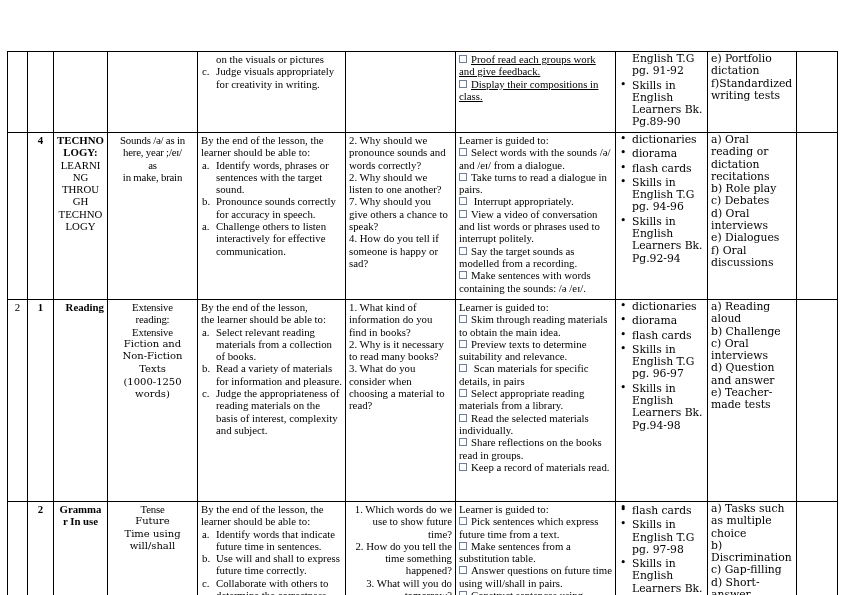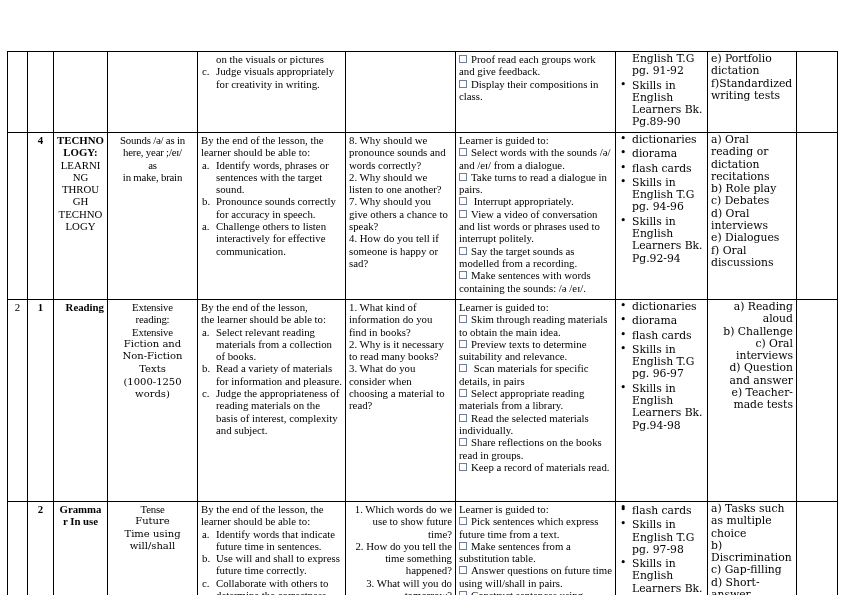--- a/index.html
+++ b/index.html
@@ -62,21 +62,21 @@
           <td>
             <div class="cbox" style="height: 77px;">
               <div class="pre-ind">on the visuals or pictures</div>
               <div class="hang"><span class="mk">c.</span>Judge visuals appropriately for creativity in writing.</div>
             </div>
           </td>
           <td>
             <div class="cbox" style="height: 77px;"></div>
           </td>
           <td>
-            <div class="cbox" style="height: 77px;">
+            <div class="cbox" style="height: 77px; text-decoration: underline;">
               <div><span class="cb"></span>Proof read each groups work and give feedback.</div>
               <div><span class="cb"></span>Display their compositions in class.</div>
             </div>
           </td>
           <td class="altfont">
             <div class="cbox" style="height: 77px;">
               <div class="res">English T.G pg. 91-92</div>
               <div class="res"><span class="bu">•</span>Skills in English Learners Bk. Pg.89-90</div>
             </div>
           </td>
@@ -120,21 +120,21 @@
           <td>
             <div class="cbox" style="height: 163px;">
               <div class="preline">By the end of the lesson, the learner should be able to:</div>
               <div class="hang"><span class="mk">a.</span>Identify words, phrases or sentences with the target sound.</div>
               <div class="hang"><span class="mk">b.</span>Pronounce sounds correctly for accuracy in speech.</div>
               <div class="hang"><span class="mk">a.</span>Challenge others to listen interactively for effective communication.</div>
             </div>
           </td>
           <td>
             <div class="cbox" style="height: 163px;">
-              <div class="qitem">8.  Why should we pronounce sounds and words correctly?</div>
+              <div class="qitem">2.  Why should we pronounce sounds and words correctly?</div>
               <div class="qitem">2.  Why should we listen to one another?</div>
               <div class="qitem">7.  Why should you give others a chance to speak?</div>
               <div class="qitem">4.  How do you tell if someone is happy or sad?</div>
             </div>
           </td>
           <td>
             <div class="cbox" style="height: 163px;">
               <div>Learner is guided to:</div>
               <div><span class="cb"></span>Select words with the sounds /ə/ and /eɪ/ from a dialogue.</div>
               <div><span class="cb"></span>Take turns to read a dialogue in pairs.</div>
@@ -222,21 +222,21 @@
           <td class="altfont">
             <div class="cbox" style="height: 198px;">
               <div class="res"><span class="bu">•</span>dictionaries</div>
               <div class="res"><span class="bu">•</span>diorama</div>
               <div class="res"><span class="bu">•</span>flash cards</div>
               <div class="res"><span class="bu">•</span>Skills in English T.G pg. 96-97</div>
               <div class="res"><span class="bu">•</span>Skills in English Learners Bk. Pg.94-98</div>
             </div>
           </td>
           <td class="altfont">
-            <div class="cbox" style="height: 198px; text-align: right;">
+            <div class="cbox" style="height: 198px;">
               <div>a)  Reading aloud</div>
               <div>b)  Challenge</div>
               <div>c)  Oral interviews</div>
               <div>d)  Question and answer</div>
               <div>e)  Teacher-made tests</div>
             </div>
           </td>
           <td>
             <div class="cbox" style="height: 198px;"></div>
           </td>

